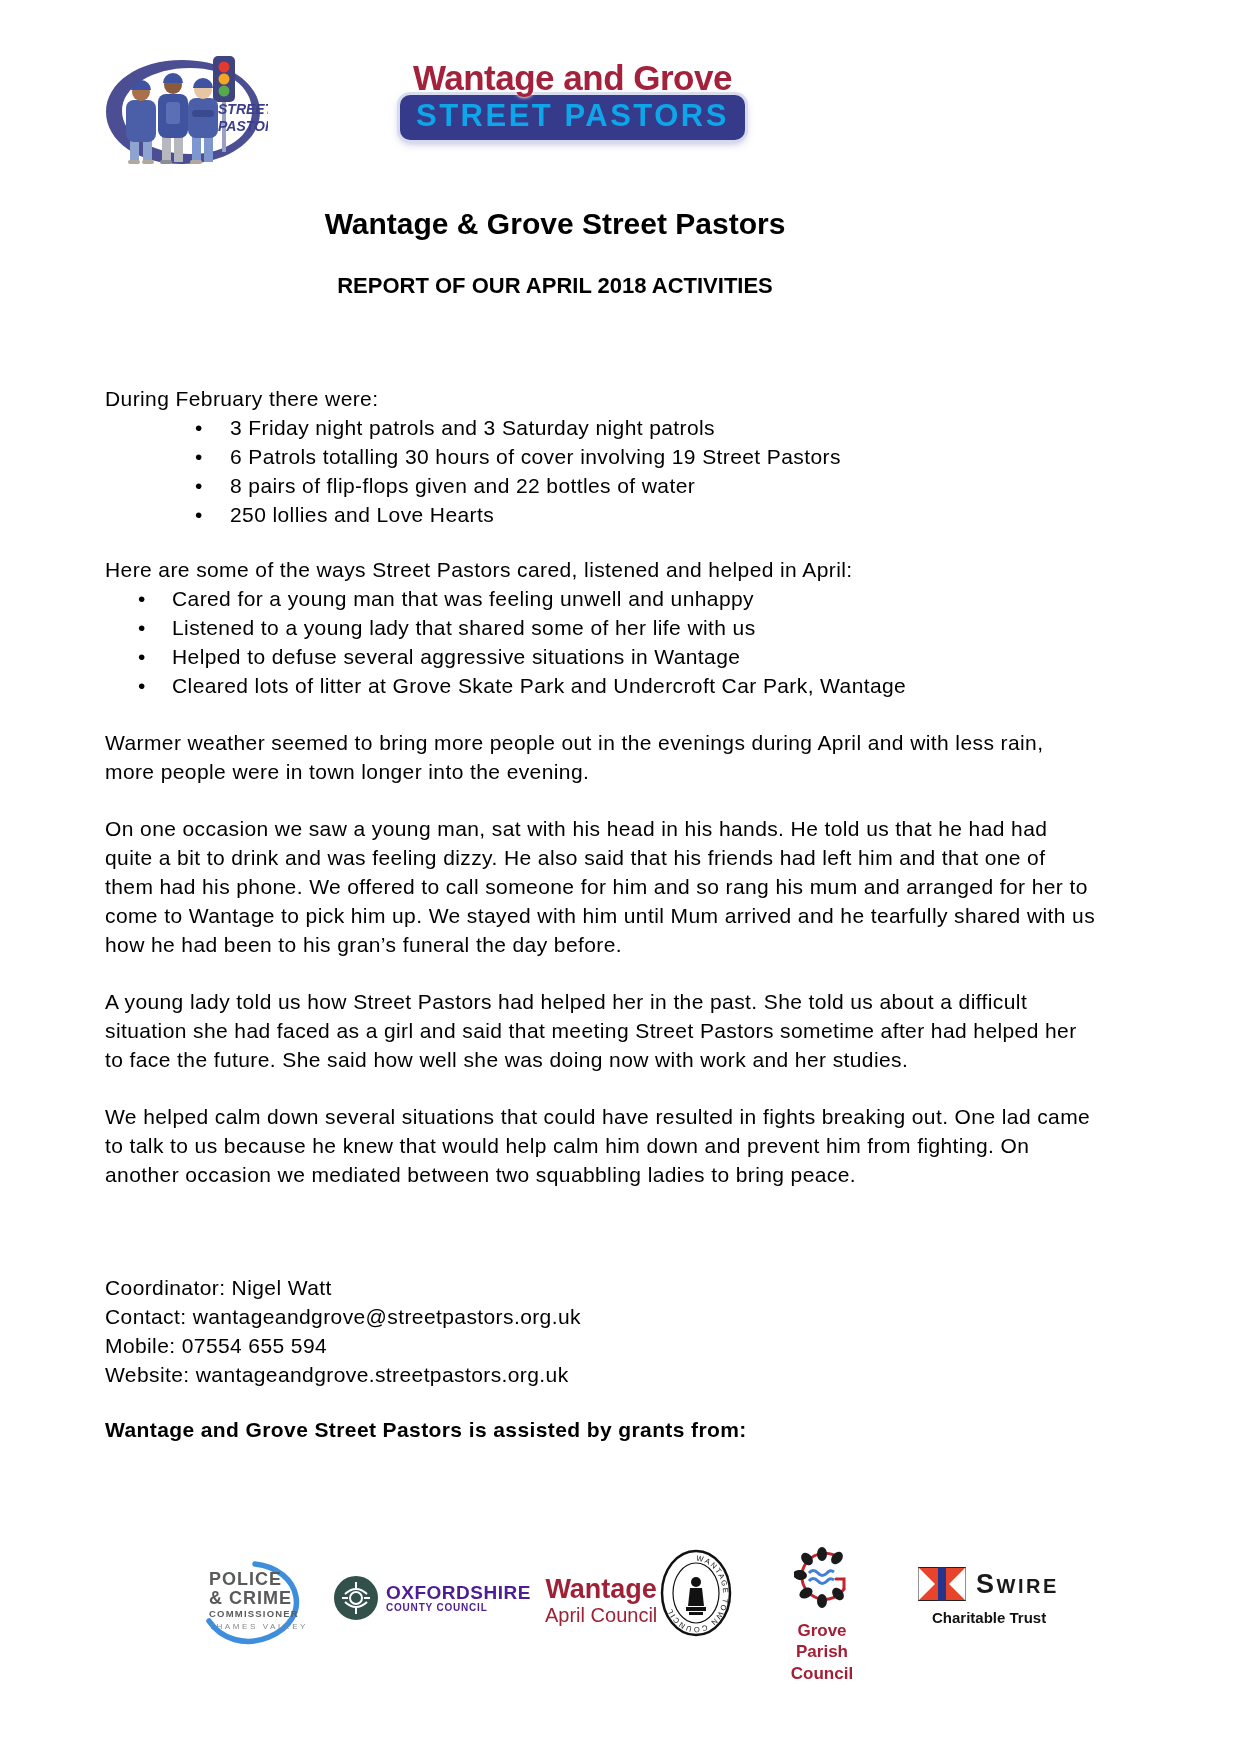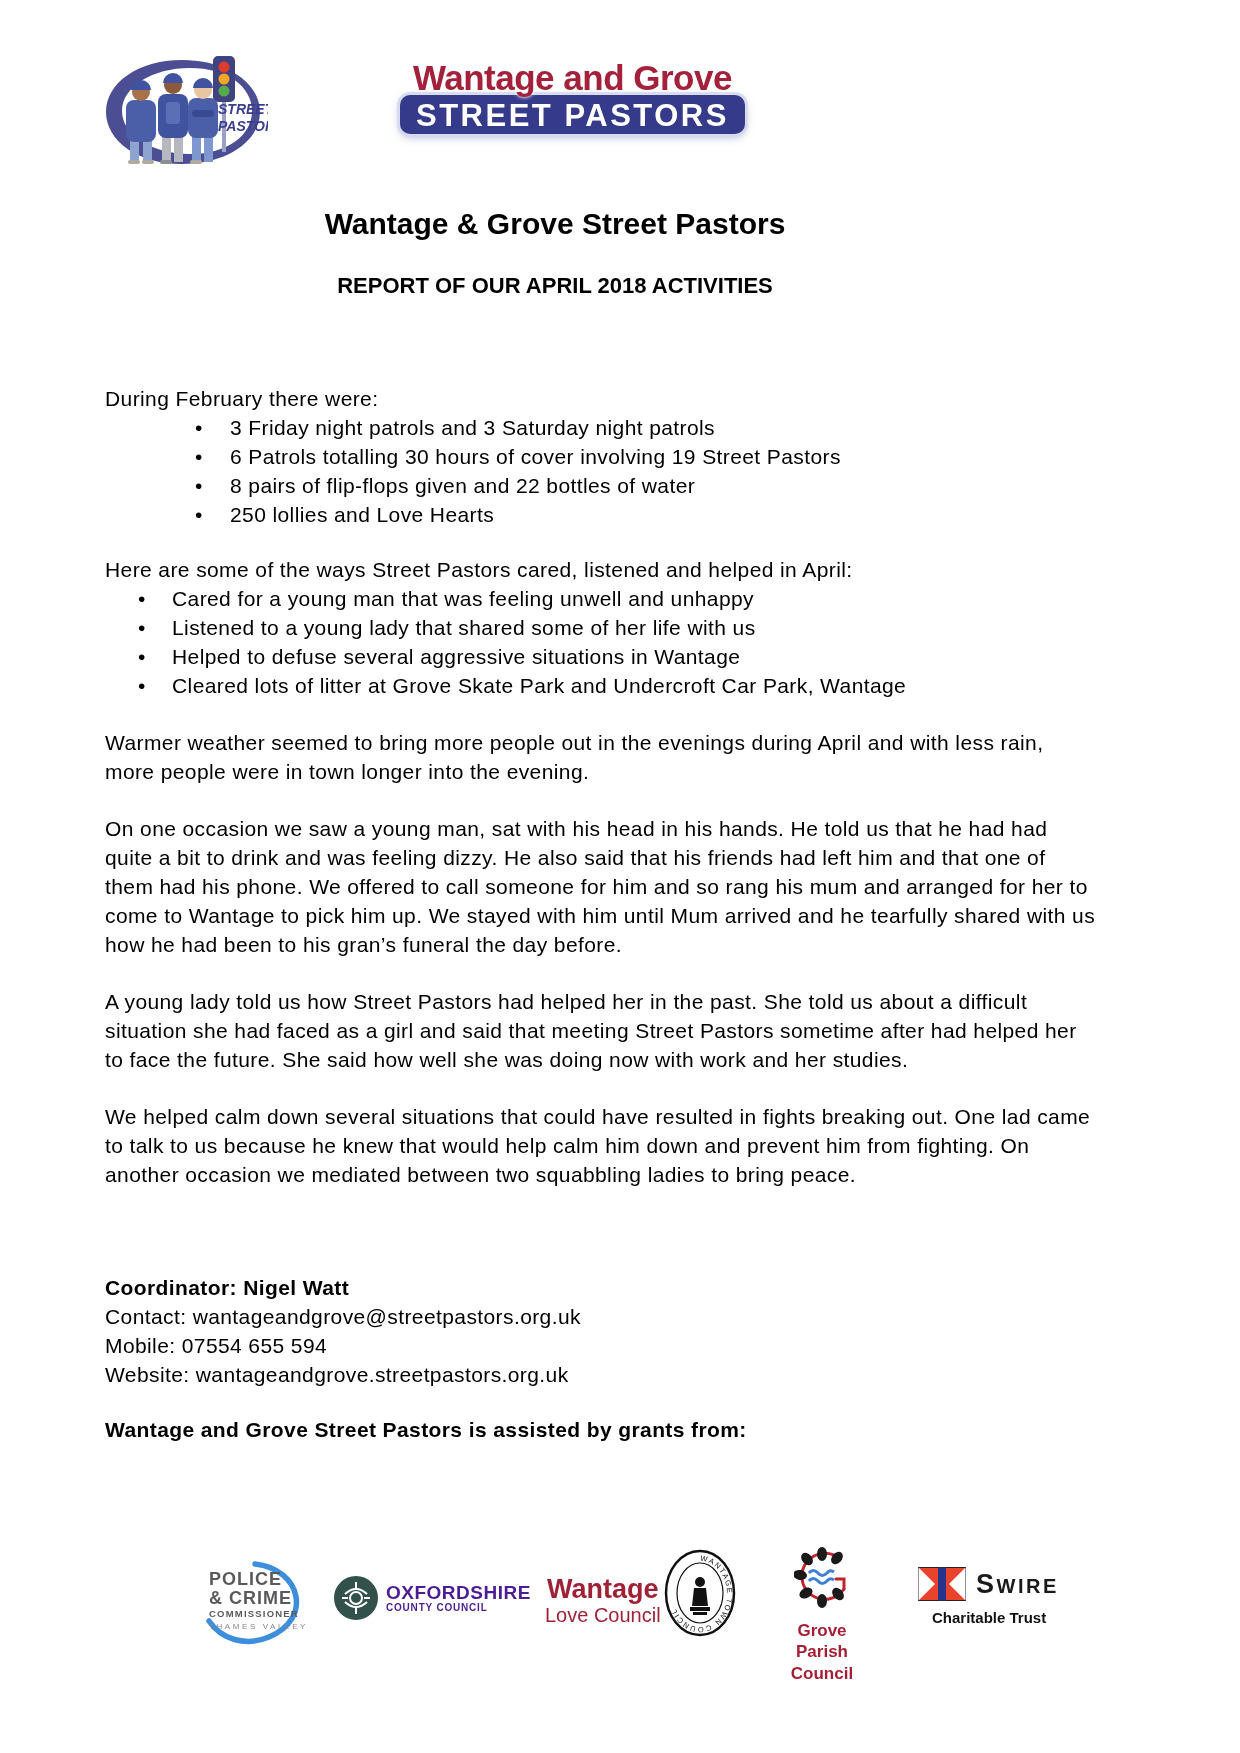--- a/index.html
+++ b/index.html
@@ -10,39 +10,39 @@
   }
   
   .header{margin:52px 0 0 100px;display:flex;align-items:flex-start;height:118px;}
   .sp-logo{width:168px;height:116px;flex:none;}
   .brand{margin-left:132px;margin-top:6px;text-align:center;}
   .brand-top{
     font-size:35px;font-weight:bold;color:#A3213A;letter-spacing:-0.5px;
     text-shadow:0 0 4px #fff,0 0 2px #fff;position:relative;z-index:1;
   }
   .brand-bar{
-    margin-top:-3px;background:#363A8B;color:#ffffff;display:inline-block;
+    margin-top:-3px;background:#363A8B;color:#0ea5e9;display:inline-block;
     font-size:31px;font-weight:bold;letter-spacing:2.5px;
-    padding:3px 16px 0;border-radius:10px;
+    padding:3px 16px 6px;border-radius:10px;
     box-shadow:0 0 0 3px rgba(214,218,238,.95),0 3px 8px rgba(110,115,175,.55);
   }
   
   .title{margin:36px 0 0 105px;width:900px;text-align:center;font-size:30px;font-weight:bold;line-height:36px;}
   .subtitle{margin:30px 0 0 105px;width:900px;text-align:center;font-size:22px;font-weight:bold;line-height:28px;}
   
   .content{margin-left:105px;width:992px;font-size:21px;line-height:29px;letter-spacing:0.4px;}
   .block{margin-top:26px;}
   #during-block{margin-top:84px;}
   .para{margin-top:28px;}
   .li{display:flex;}
   .li::before{content:"•";flex:none;}
   .list-wide .li::before{margin-left:90px;width:35px;}
   .list-narrow .li::before{margin-left:33px;width:34px;}
   .contact{margin-top:84px;}
-  .bold{font-weight:bold;}
+  .bold{font-weight:normal;}
   .grants{margin-top:26px;font-weight:bold;}
   
   .flogo{position:absolute;}
   .pcc{left:203px;top:1561px;width:116px;height:86px;}
   .pcc-arc{position:absolute;left:0;top:0;}
   .pcc-text{position:relative;z-index:1;padding:9px 0 0 6px;line-height:1.04;}
   .pcc-l1,.pcc-l2{font-size:18px;font-weight:bold;color:#595a5c;letter-spacing:1px;}
   .pcc-l3{font-size:9.5px;font-weight:bold;color:#595a5c;letter-spacing:1.2px;margin-top:2px;}
   .pcc-l4{font-size:8px;color:#86888a;letter-spacing:2.6px;margin-top:4px;}
   .ox{left:333px;top:1574px;display:flex;align-items:center;gap:7px;}
@@ -195,21 +195,21 @@
     </svg>
     <div class="ox-text">
       <div class="ox-l1">OXFORDSHIRE</div>
       <div class="ox-l2">COUNTY COUNCIL</div>
     </div>
   </div>
 
   <div class="flogo wtc">
     <div class="wtc-text">
       <div class="wtc-l1">Wantage</div>
-      <div class="wtc-l2">Love Council</div>
+      <div class="wtc-l2">April Council</div>
     </div>
     <svg class="wtc-seal" width="74" height="88" viewBox="0 0 74 88" xmlns="http://www.w3.org/2000/svg">
       <defs>
         <path id="sealPath" d="M37 12 a27 33 0 1 1 -0.02 0"></path>
       </defs>
       <ellipse cx="37" cy="44" rx="34" ry="42" fill="#ffffff" stroke="#111111" stroke-width="2.5"></ellipse>
       <ellipse cx="37" cy="44" rx="23" ry="30" fill="none" stroke="#111111" stroke-width="1.2"></ellipse>
       <text font-family="Liberation Sans, sans-serif" font-size="7.5" letter-spacing="1.5" fill="#111111">
         <textPath href="#sealPath">WANTAGE TOWN COUNCIL</textPath>
       </text>

